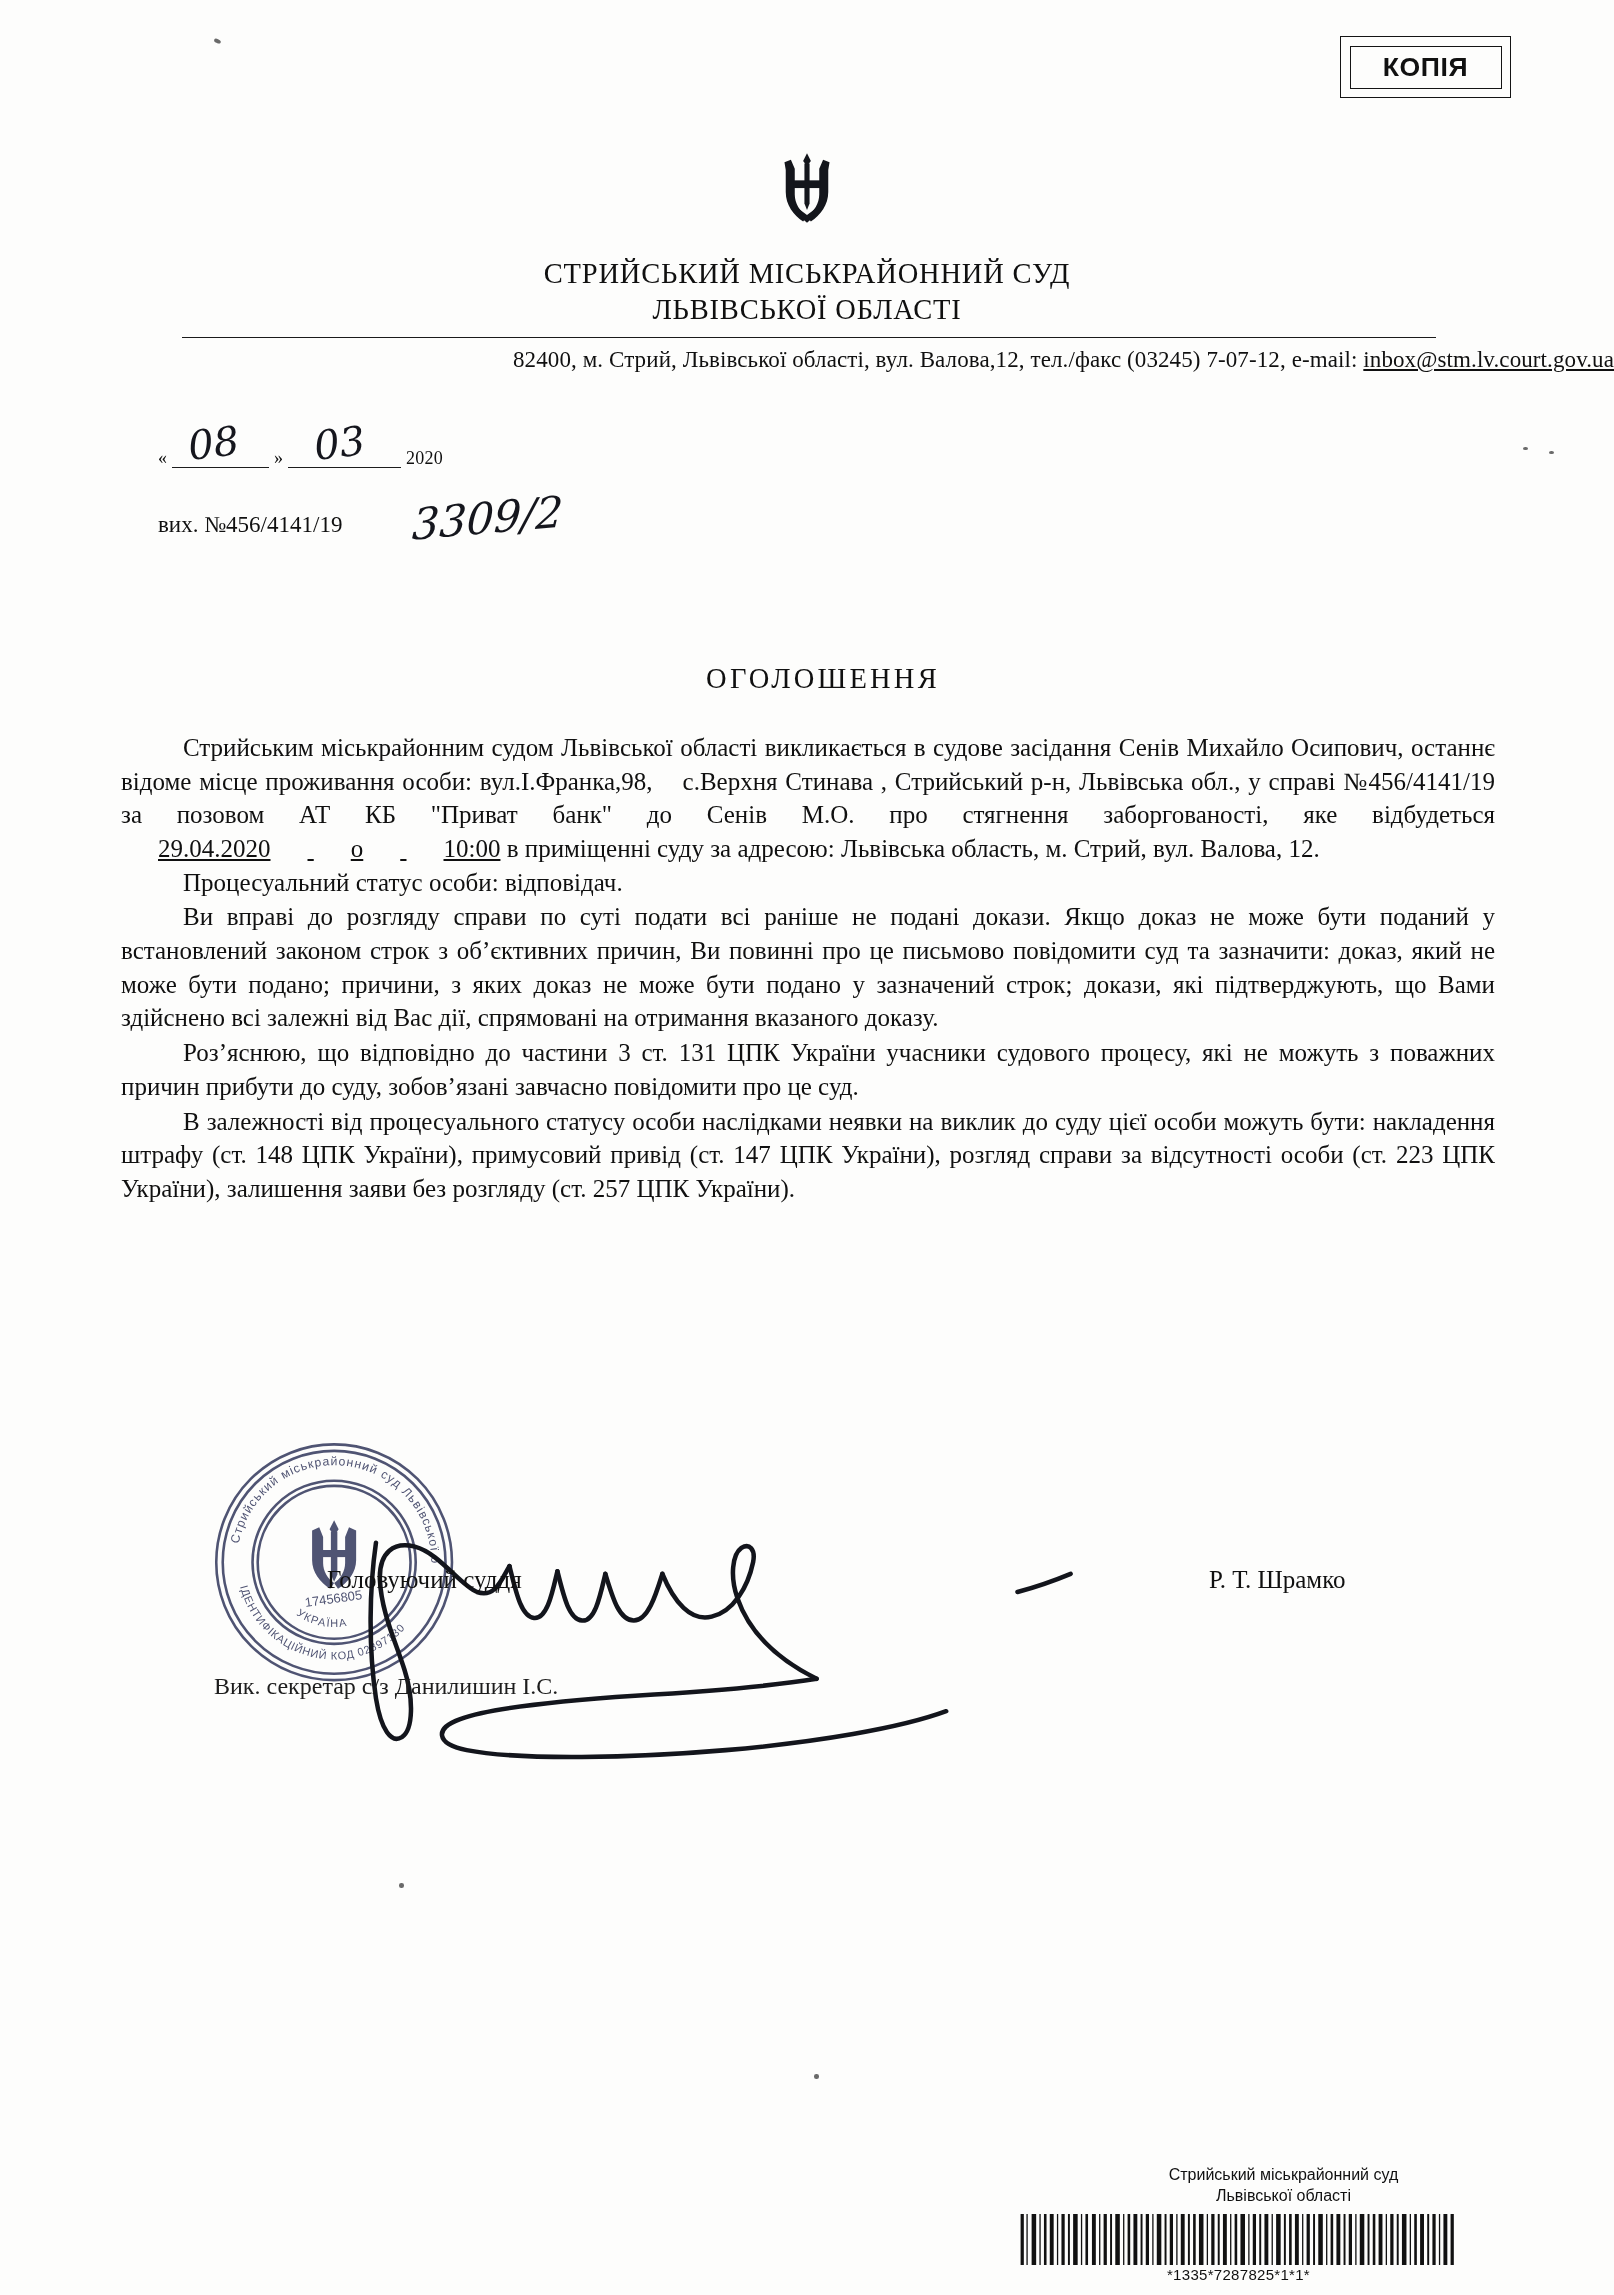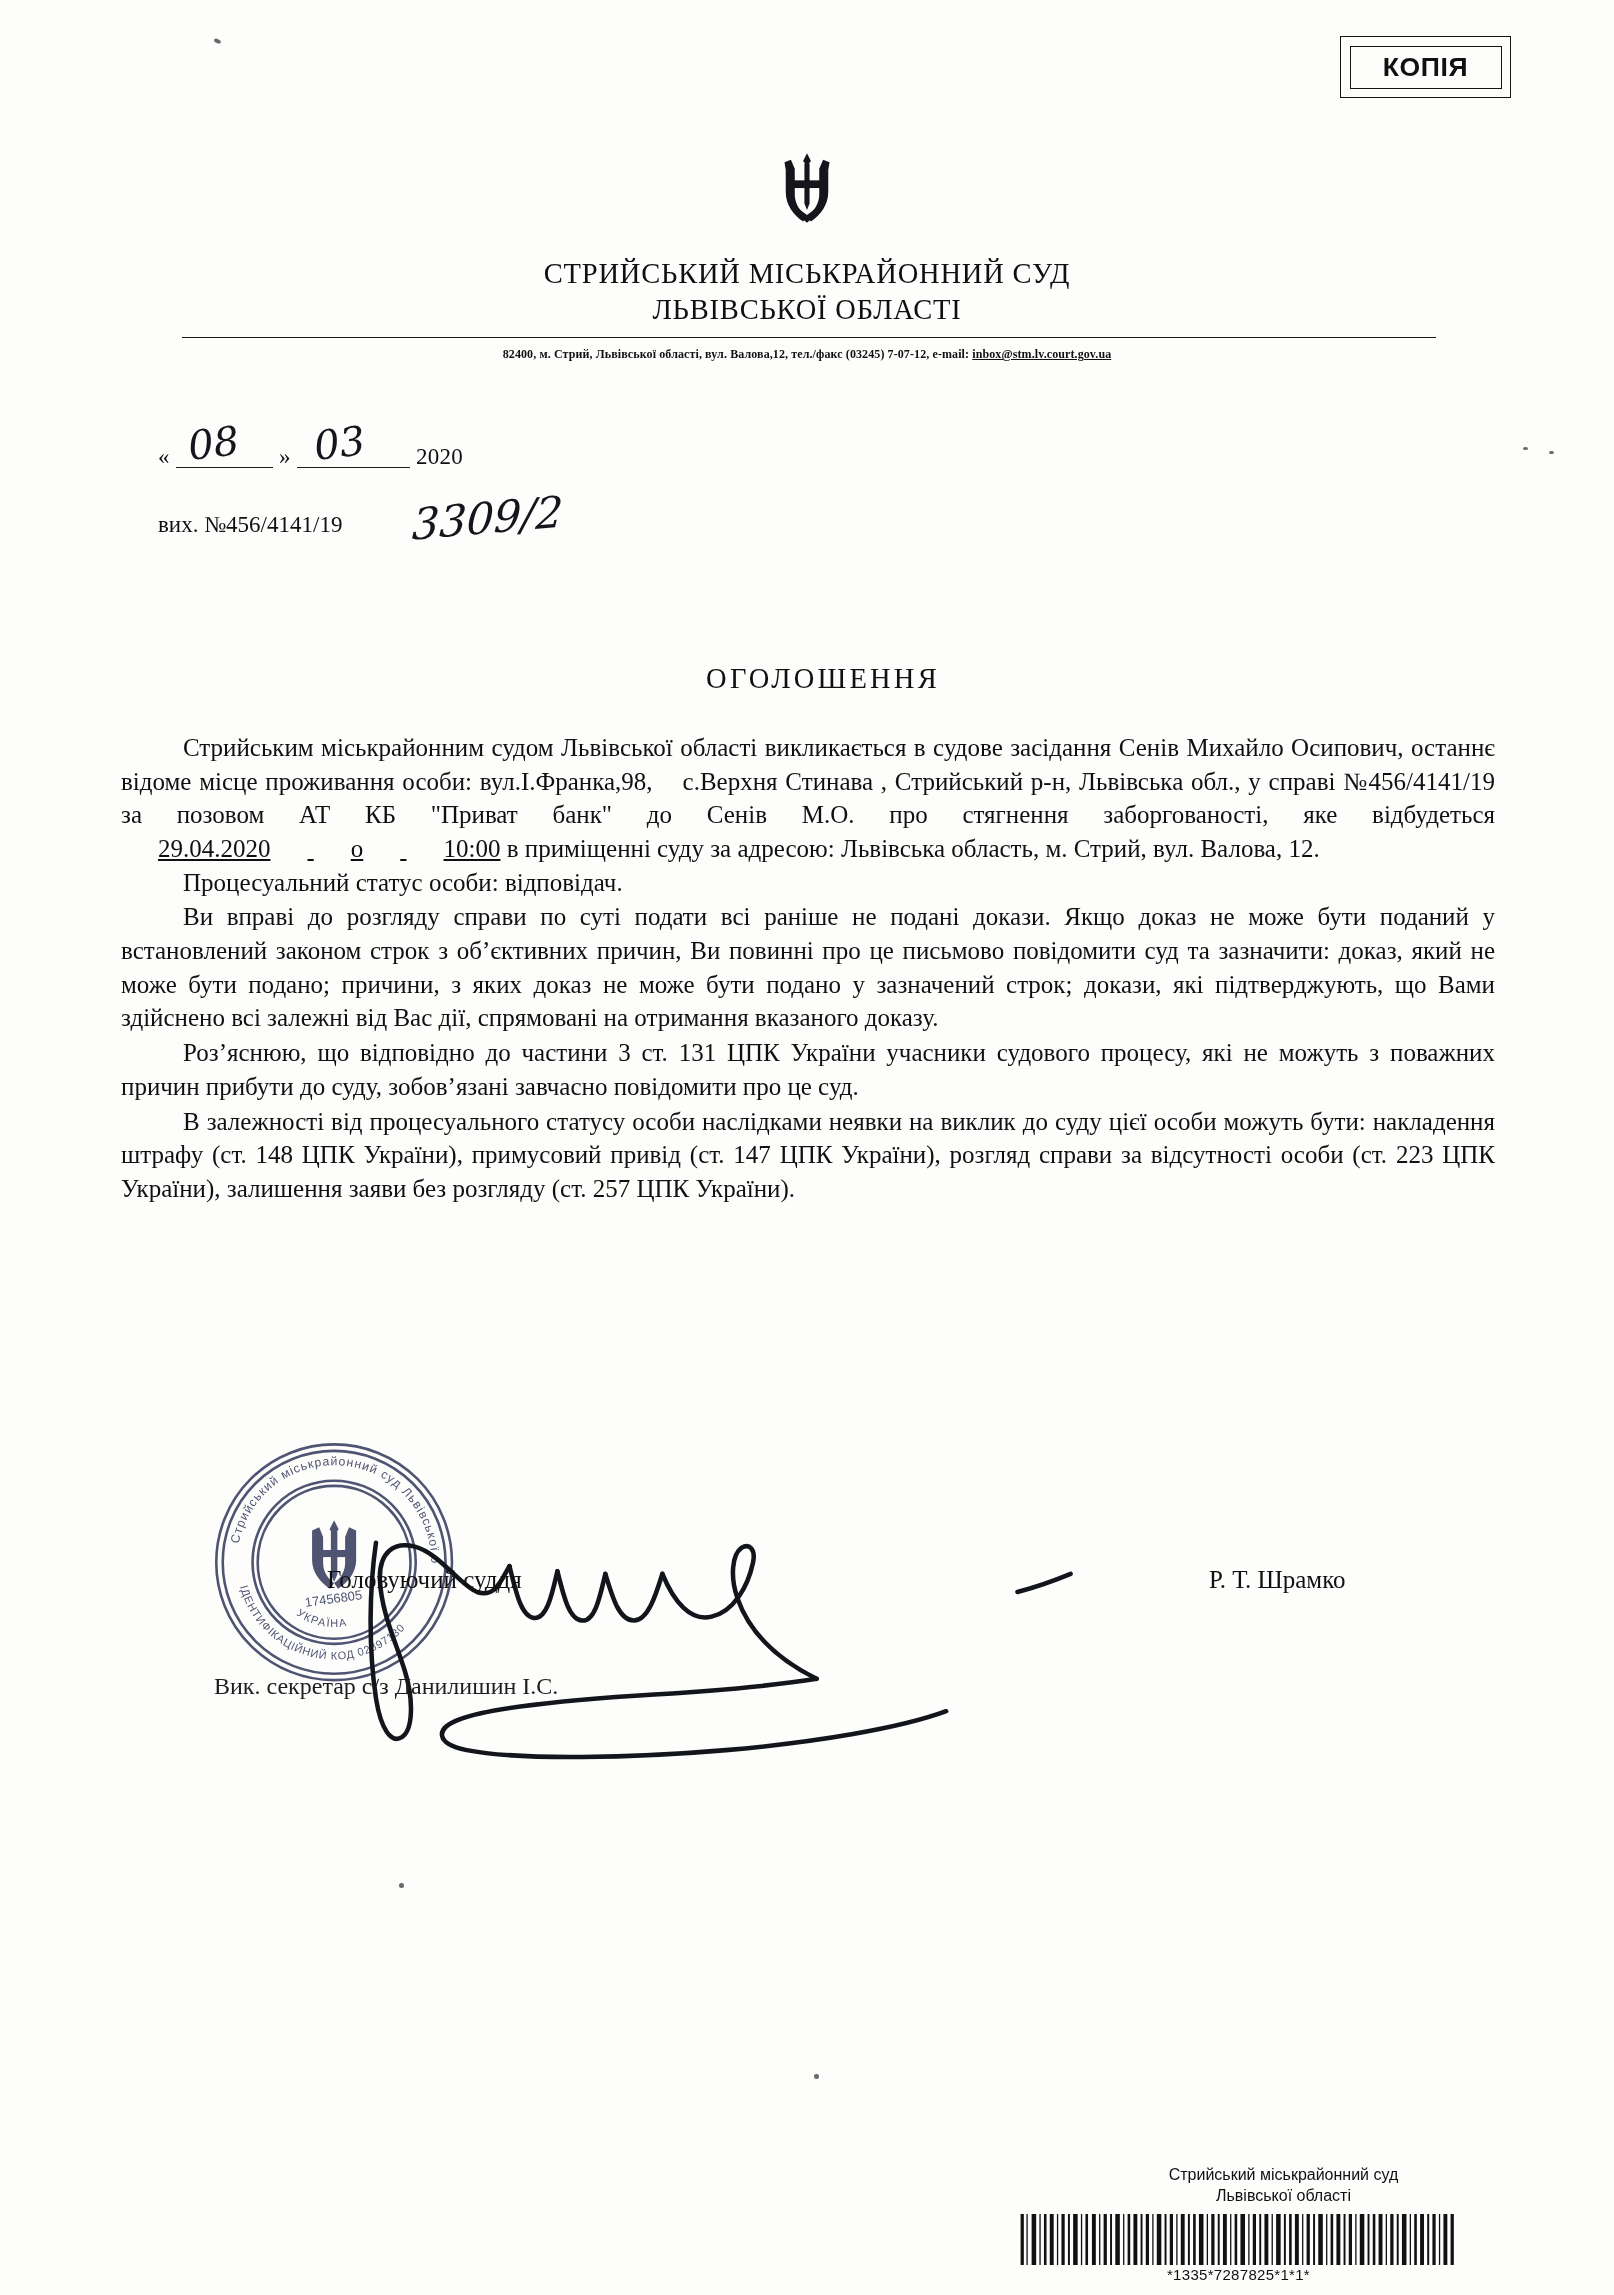--- a/index.html
+++ b/index.html
@@ -77,33 +77,32 @@
     top: 337px;
     left: 182px;
     width: 1254px;
     border-top: 1.3px solid #1b1b1b;
   }
   .contacts {
     position: absolute;
     top: 347px;
     left: 0;
     width: 1614px;
-    text-align: center;
-    font-size: 12px;
+    text-align: right;
+    font-size: 23px;
     letter-spacing: 0.1px;
-    font-weight: bold;
   }
   .contacts .email { text-decoration: underline; }
 
   
   .date-line {
     position: absolute;
     top: 441px;
     left: 158px;
-    font-size: 23px;
+    font-size: 18px;
     letter-spacing: 0.3px;
     white-space: nowrap;
   }
   .date-line .u {
     display: inline-block;
     border-bottom: 1.3px solid #1d1d1d;
     width: 97px;
     height: 26px;
     vertical-align: -3.9px;
   }

